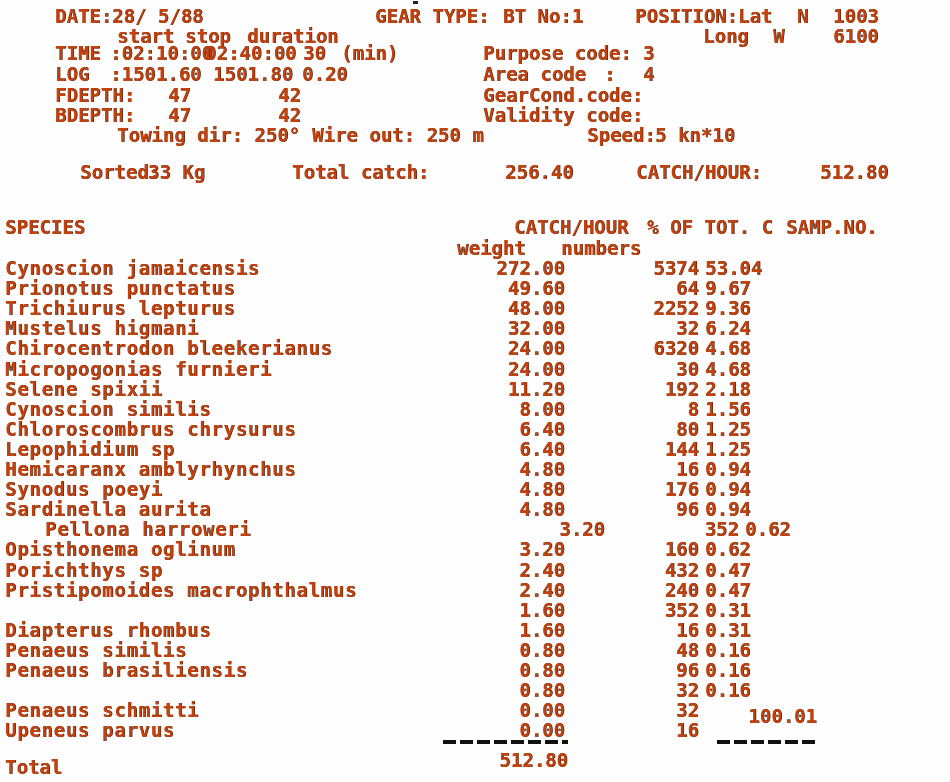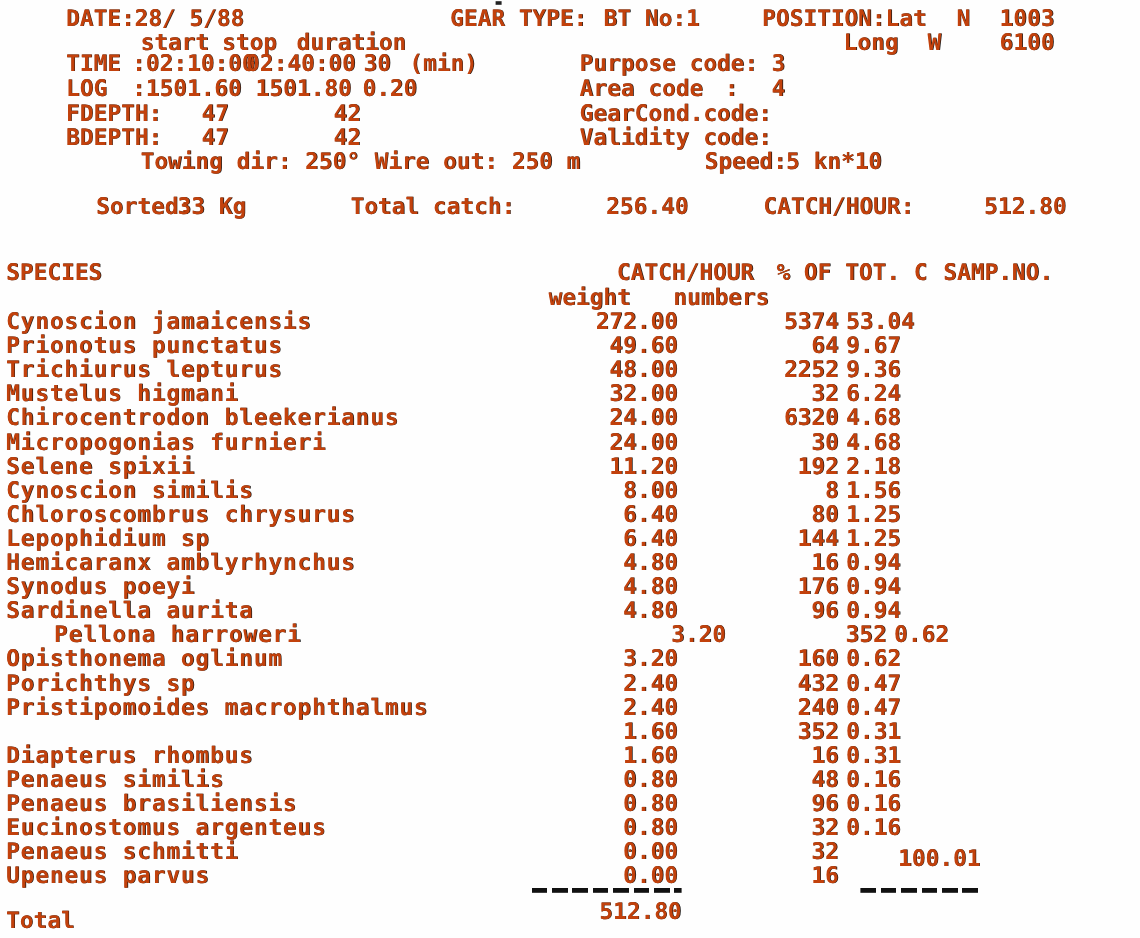--- a/index.html
+++ b/index.html
@@ -208,21 +208,20 @@
         <span class="c2">48</span>
         <span class="c3">0.16</span>
       </div>
       <div class="trow" style="top: 659px;">
         <span class="c0">Penaeus brasiliensis</span>
         <span class="c1">0.80</span>
         <span class="c2">96</span>
         <span class="c3">0.16</span>
       </div>
       <div class="trow" style="top: 679.1px;">
-        <span class="c0">Eucinostomus argenteus</span>
         <span class="c1">0.80</span>
         <span class="c2">32</span>
         <span class="c3">0.16</span>
       </div>
       <div class="trow" style="top: 699.2px;">
         <span class="c0">Penaeus schmitti</span>
         <span class="c1">0.00</span>
         <span class="c2">32</span>
         <span class="c3"></span>
       </div>

